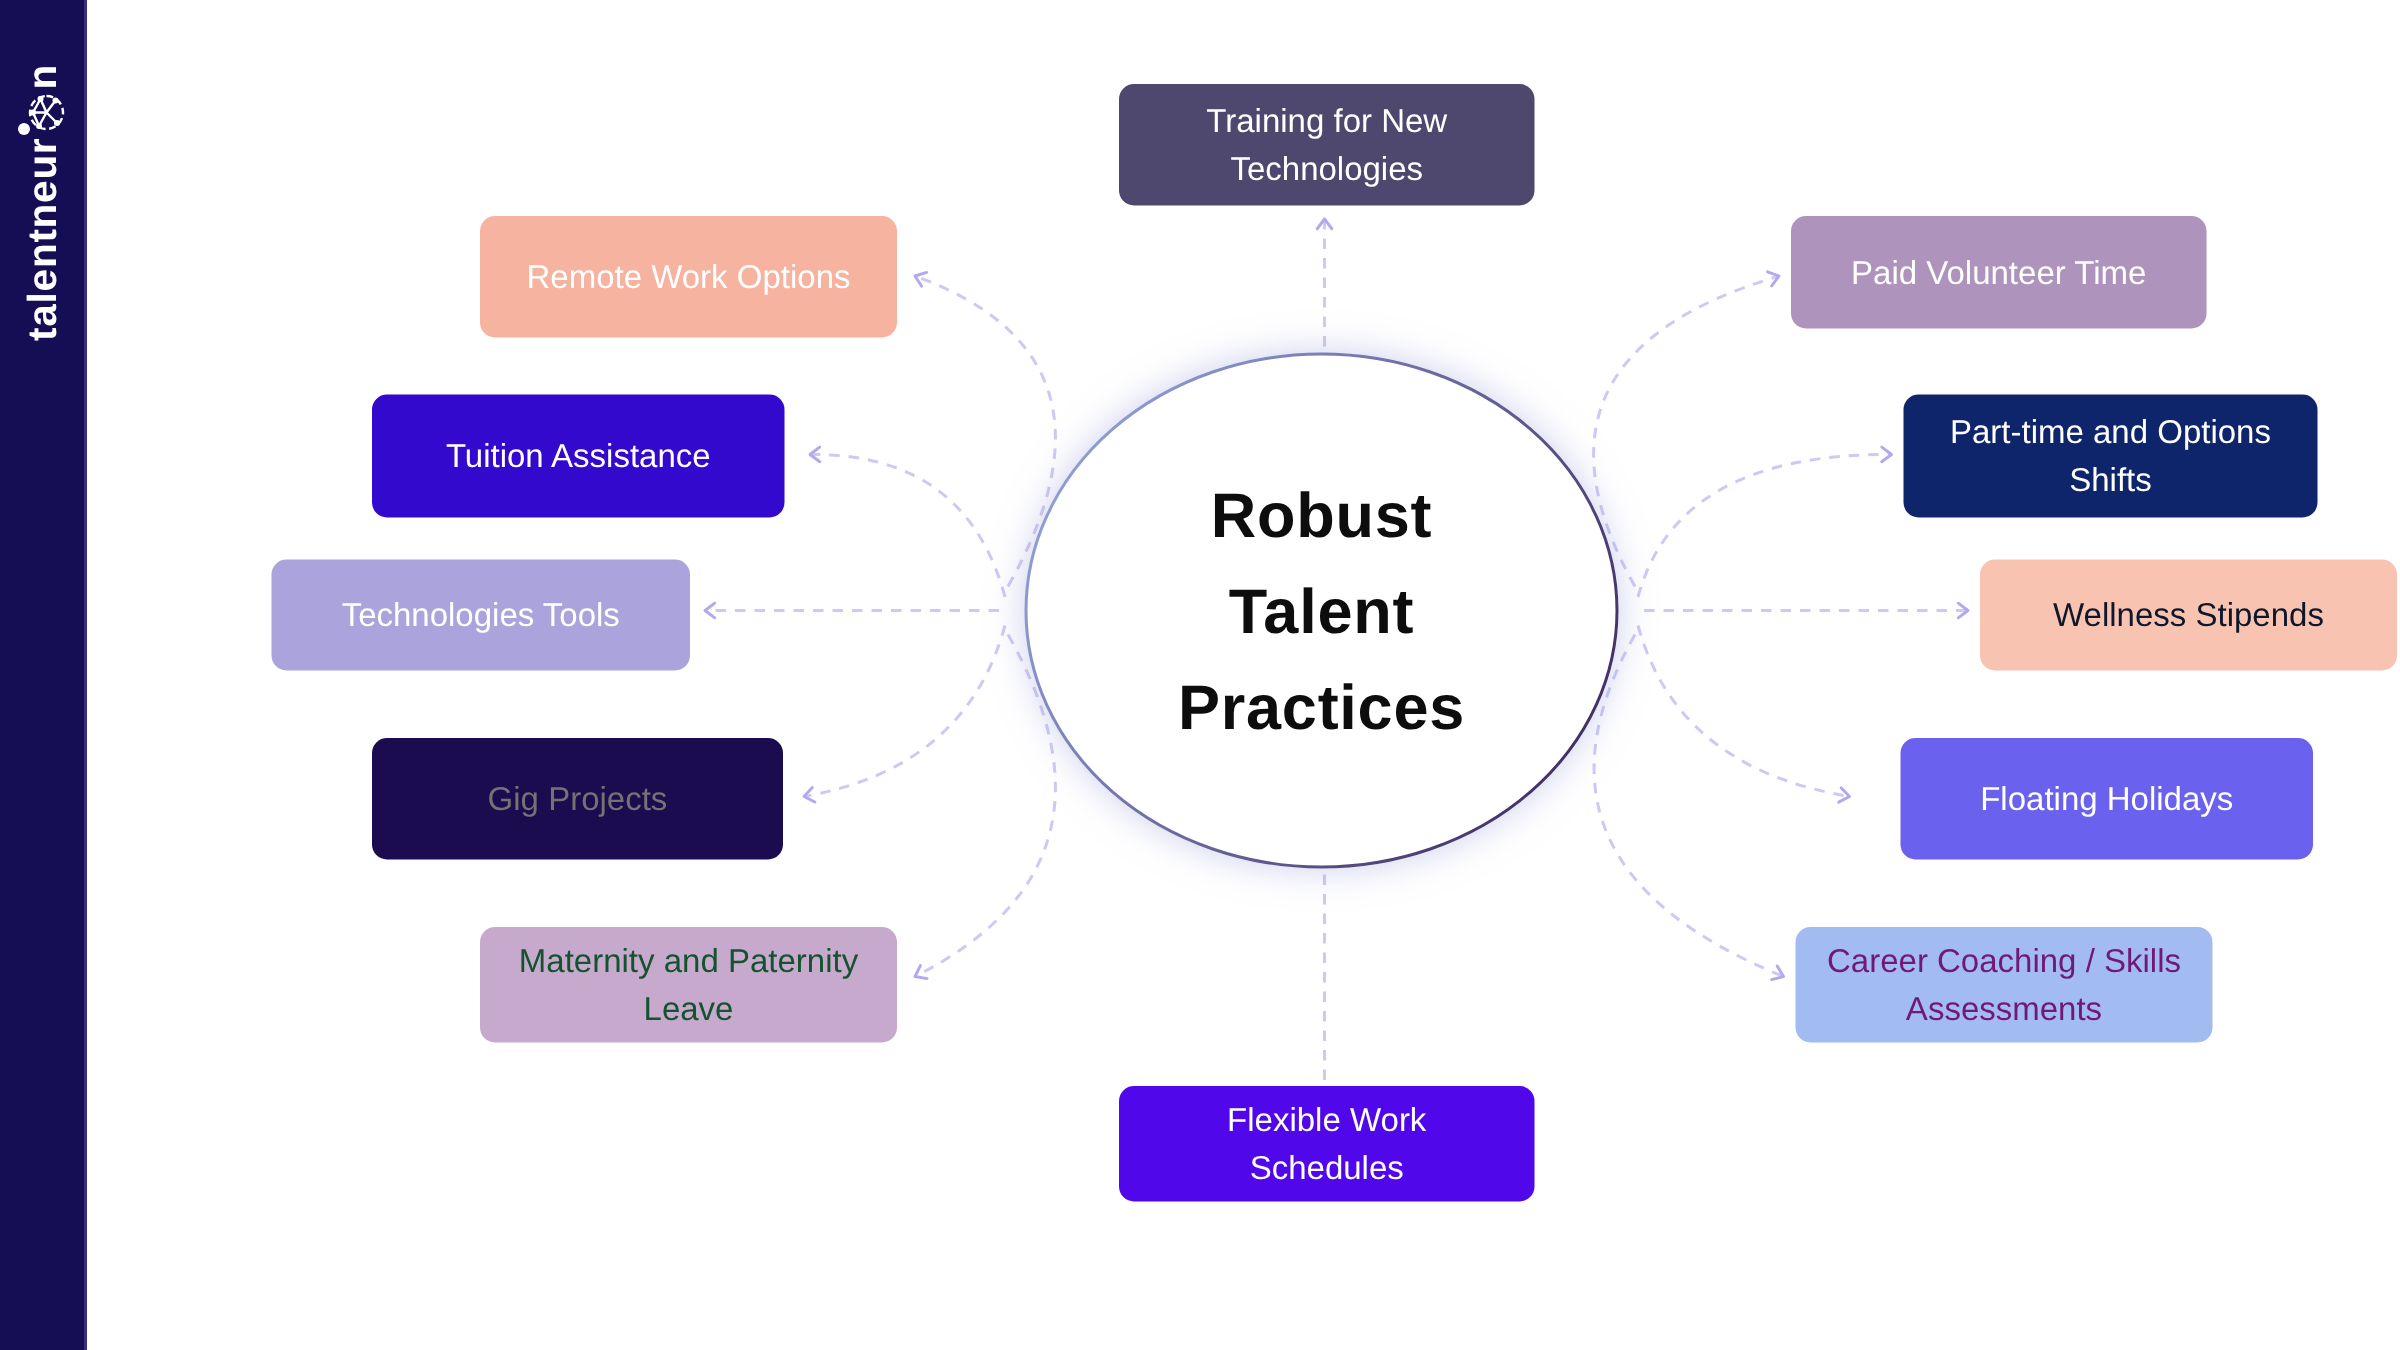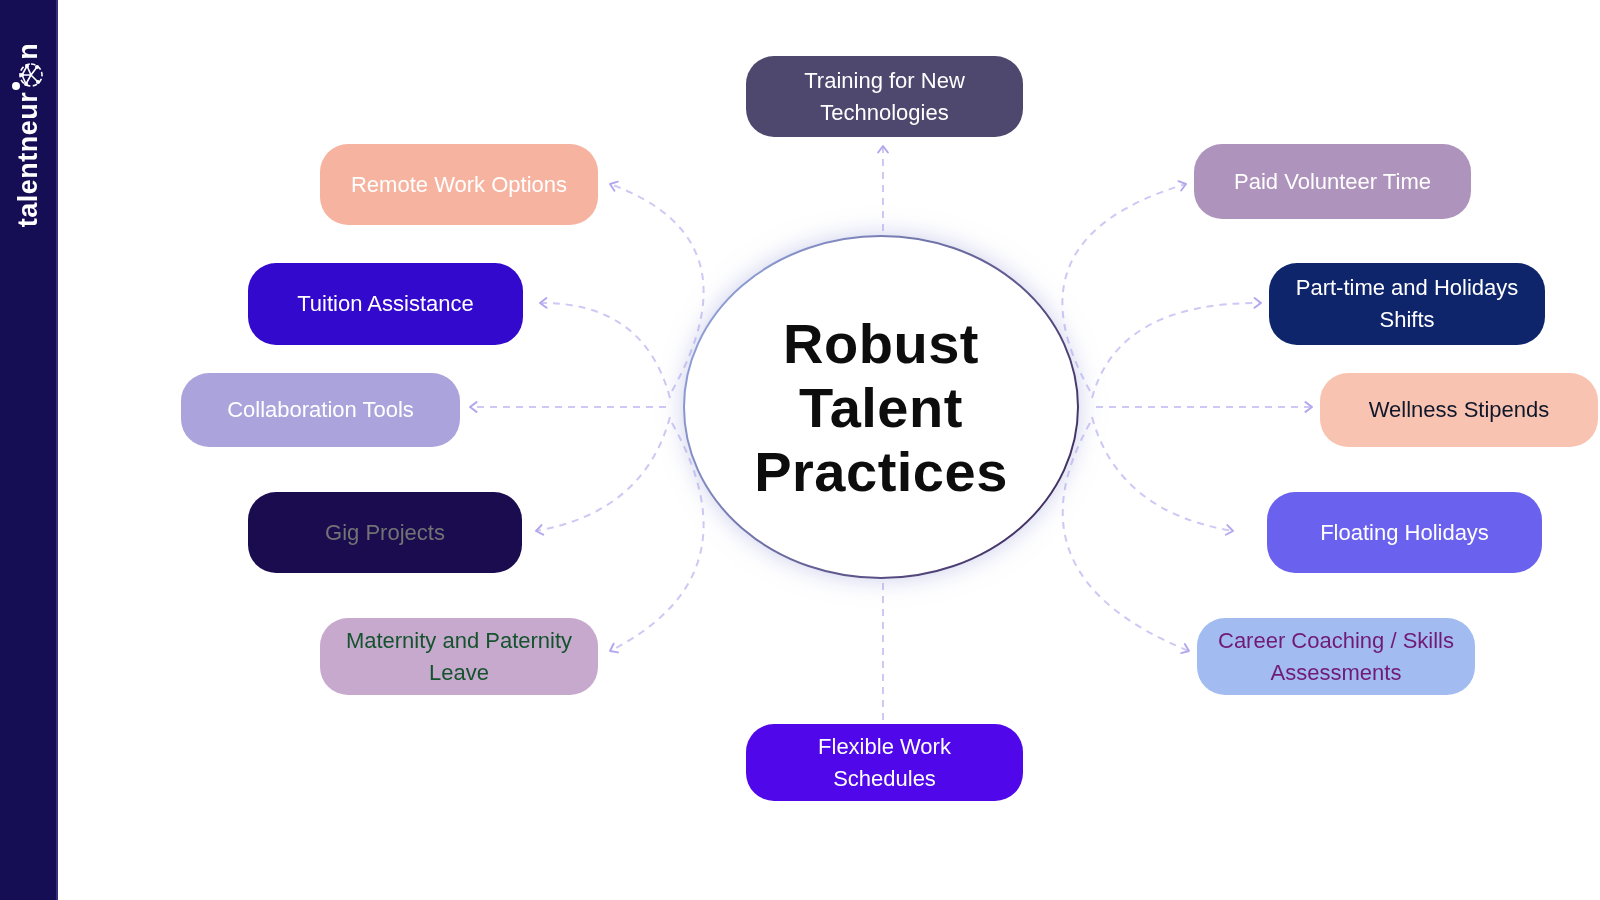--- a/index.html
+++ b/index.html
@@ -37,26 +37,26 @@
   .canvas{position:absolute;left:58px;top:0;right:0;bottom:0;}
   svg.wires{position:absolute;left:0;top:0;width:1600px;height:900px;pointer-events:none;}
   .dash{fill:none;stroke:var(--line);stroke-width:2;stroke-dasharray:7 6;}
   .rim-stop-a{stop-color:var(--rim-left);}
   .rim-stop-b{stop-color:var(--rim-right);}
   
   .center-label{
     position:absolute;left:626px;top:237px;width:394px;height:342px;
     display:flex;flex-direction:column;align-items:center;justify-content:center;
     text-align:center;color:#0d0d0d;font-weight:bold;
-    font-size:56px;line-height:64px;letter-spacing:.5px;
+    font-size:42px;line-height:64px;letter-spacing:.5px;
   }
   
   .node{
     position:absolute;
-    border-radius:28px;
+    border-radius:10px;
     display:flex;align-items:center;justify-content:center;
     text-align:center;
     color:#ffffff;font-size:22px;line-height:32px;
     padding:6px 18px;
   }
   #n-training {left:688px; top:56px;  width:277px; height:81px;}
   #n-remote   {left:262px; top:144px; width:278px; height:81px;}
   #n-paid     {left:1136px;top:144px; width:277px; height:75px;}
   #n-tuition  {left:190px; top:263px; width:275px; height:82px;}
   #n-parttime {left:1211px;top:263px; width:276px; height:82px;}
@@ -134,24 +134,24 @@
   <div class="node" id="n-remote" style="background: rgb(246, 179, 160); color: rgb(255, 255, 255);">
       <span>Remote Work Options</span>
     </div>
   <div class="node" id="n-tuition" style="background: rgb(50, 9, 205); color: rgb(255, 255, 255);">
       <span>Tuition Assistance</span>
     </div>
   <div class="node" id="n-paid" style="background: rgb(174, 147, 188); color: rgb(255, 255, 255);">
       <span>Paid Volunteer Time</span>
     </div>
   <div class="node" id="n-parttime" style="background: rgb(15, 37, 107); color: rgb(255, 255, 255);">
-      <span>Part-time and Holidays Shifts</span>
+      <span>Part-time and Options Shifts</span>
     </div>
   <div class="node" id="n-collab" style="background: rgb(171, 164, 220); color: rgb(255, 255, 255);">
-      <span>Collaboration Tools</span>
+      <span>Technologies Tools</span>
     </div>
   <div class="node" id="n-wellness" style="background: rgb(249, 195, 178); color: #0f172a;">
       <span>Wellness Stipends</span>
     </div>
   <div class="node" id="n-gig" style="background: rgb(27, 12, 80); color: #737373;">
       <span>Gig Projects</span>
     </div>
   <div class="node" id="n-floating" style="background: rgb(106, 98, 239); color: rgb(255, 255, 255);">
       <span>Floating Holidays</span>
     </div>

